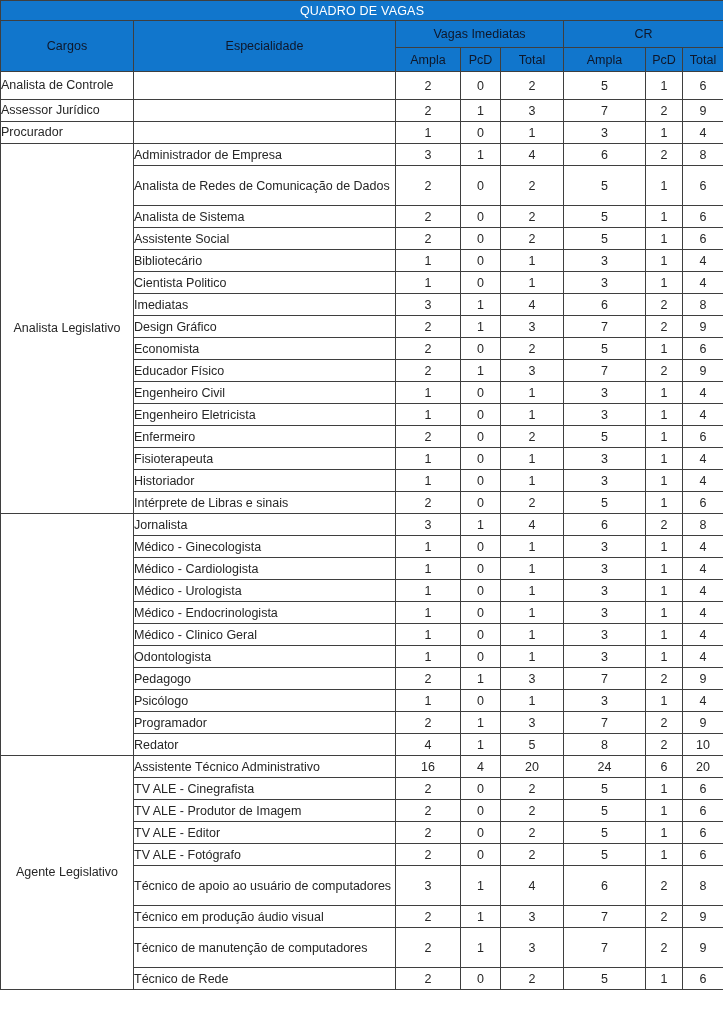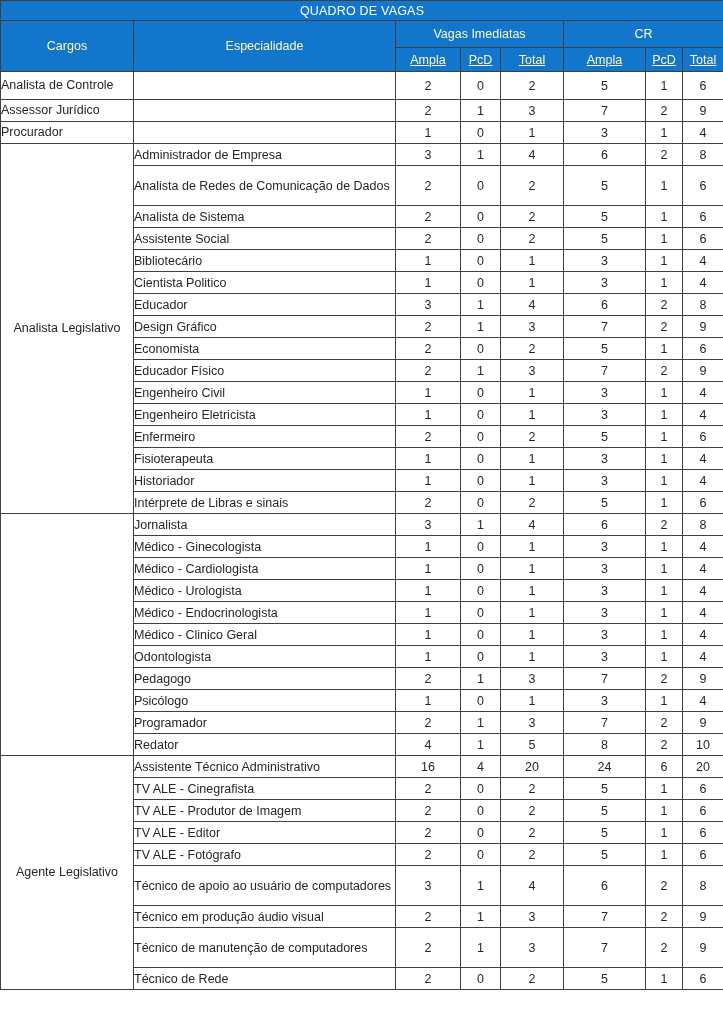--- a/index.html
+++ b/index.html
@@ -33,29 +33,29 @@
     font-weight: bold;
     font-size: 12.5px;
     text-align: center;
     height: 19px;
     letter-spacing: .2px;
     border-color: #1176CC;
     margin-left: 8px;
   }
   .hd {
     background: #1176CC;
-    color: #fef9c3;
+    color: #0f172a;
     font-weight: bold;
     font-size: 12.5px;
     text-align: center;
     border-color: #0d5da3;
   }
   .hd-cargos { height: 49px; margin-top: 9px; }
   .hd-group { height: 26px; }
-  .hd-sub { height: 23px; text-decoration: underline; }
+  .hd-sub { height: 23px; }
 
   
   .c-cargo {
     text-align: center;
     font-size: 12.5px;
     line-height: 15px;
     padding: 0 2px;
   }
   .c-cargo-left {
     text-align: left;
@@ -190,21 +190,21 @@
       <tr class="r1">
         <td class="c-esp">Cientista Politico</td>
         <td class="c-num">1</td>
         <td class="c-num">0</td>
         <td class="c-num">1</td>
         <td class="c-num">3</td>
         <td class="c-num">1</td>
         <td class="c-num">4</td>
       </tr>
       <tr class="r1">
-        <td class="c-esp">Educador</td>
+        <td class="c-esp">Imediatas</td>
         <td class="c-num">3</td>
         <td class="c-num">1</td>
         <td class="c-num">4</td>
         <td class="c-num">6</td>
         <td class="c-num">2</td>
         <td class="c-num">8</td>
       </tr>
       <tr class="r1">
         <td class="c-esp">Design Gráfico</td>
         <td class="c-num">2</td>

